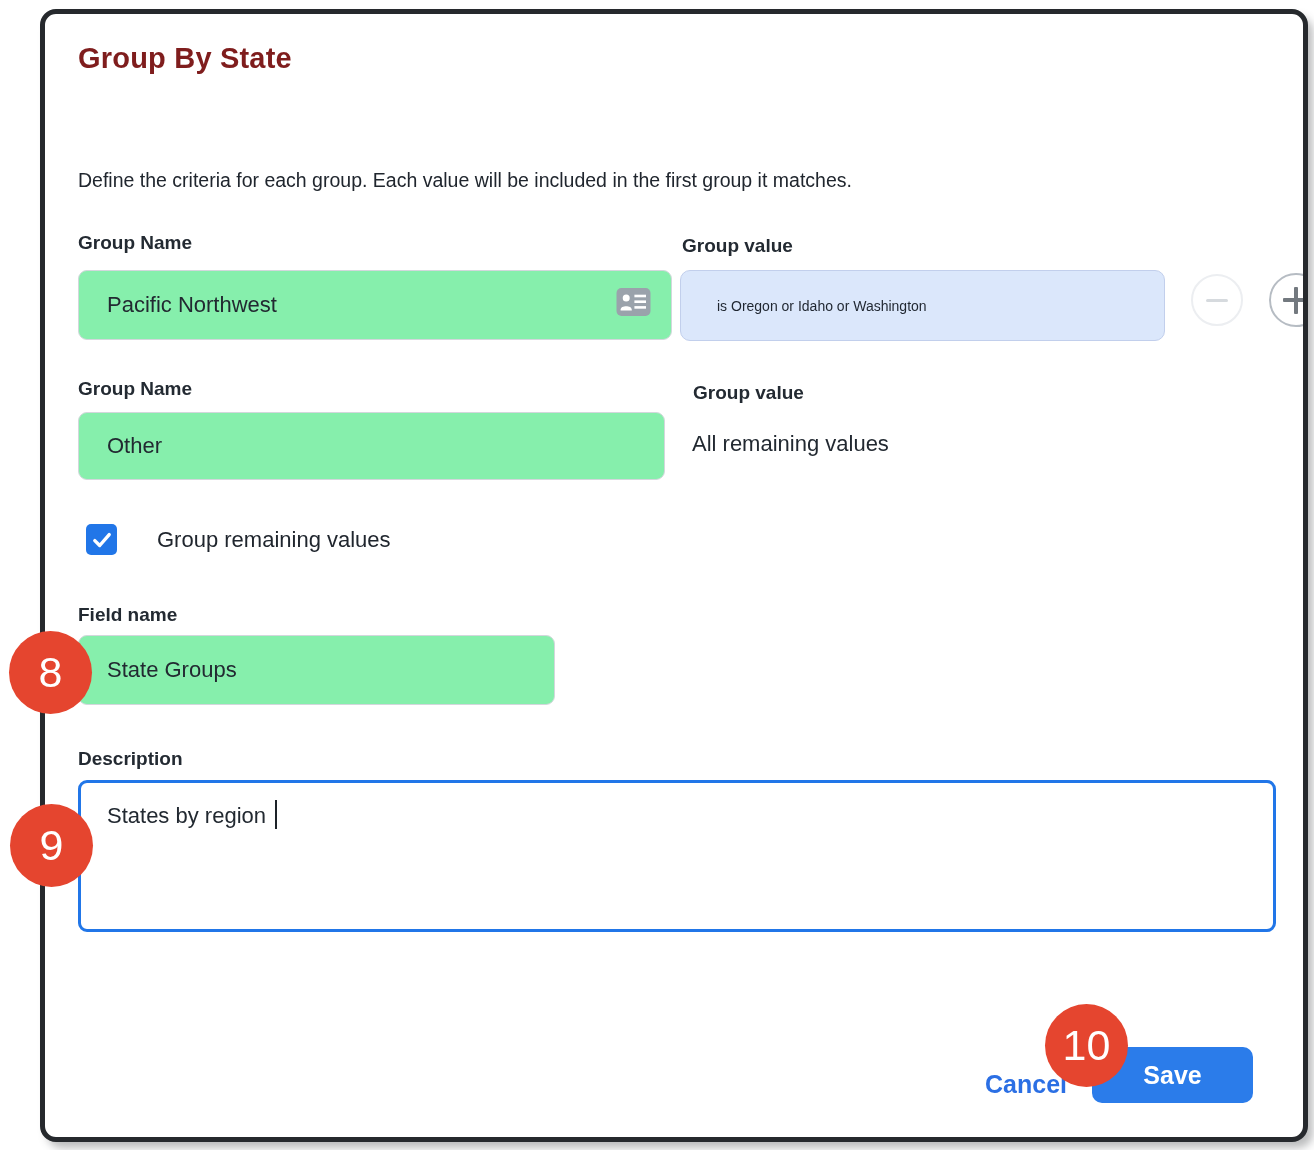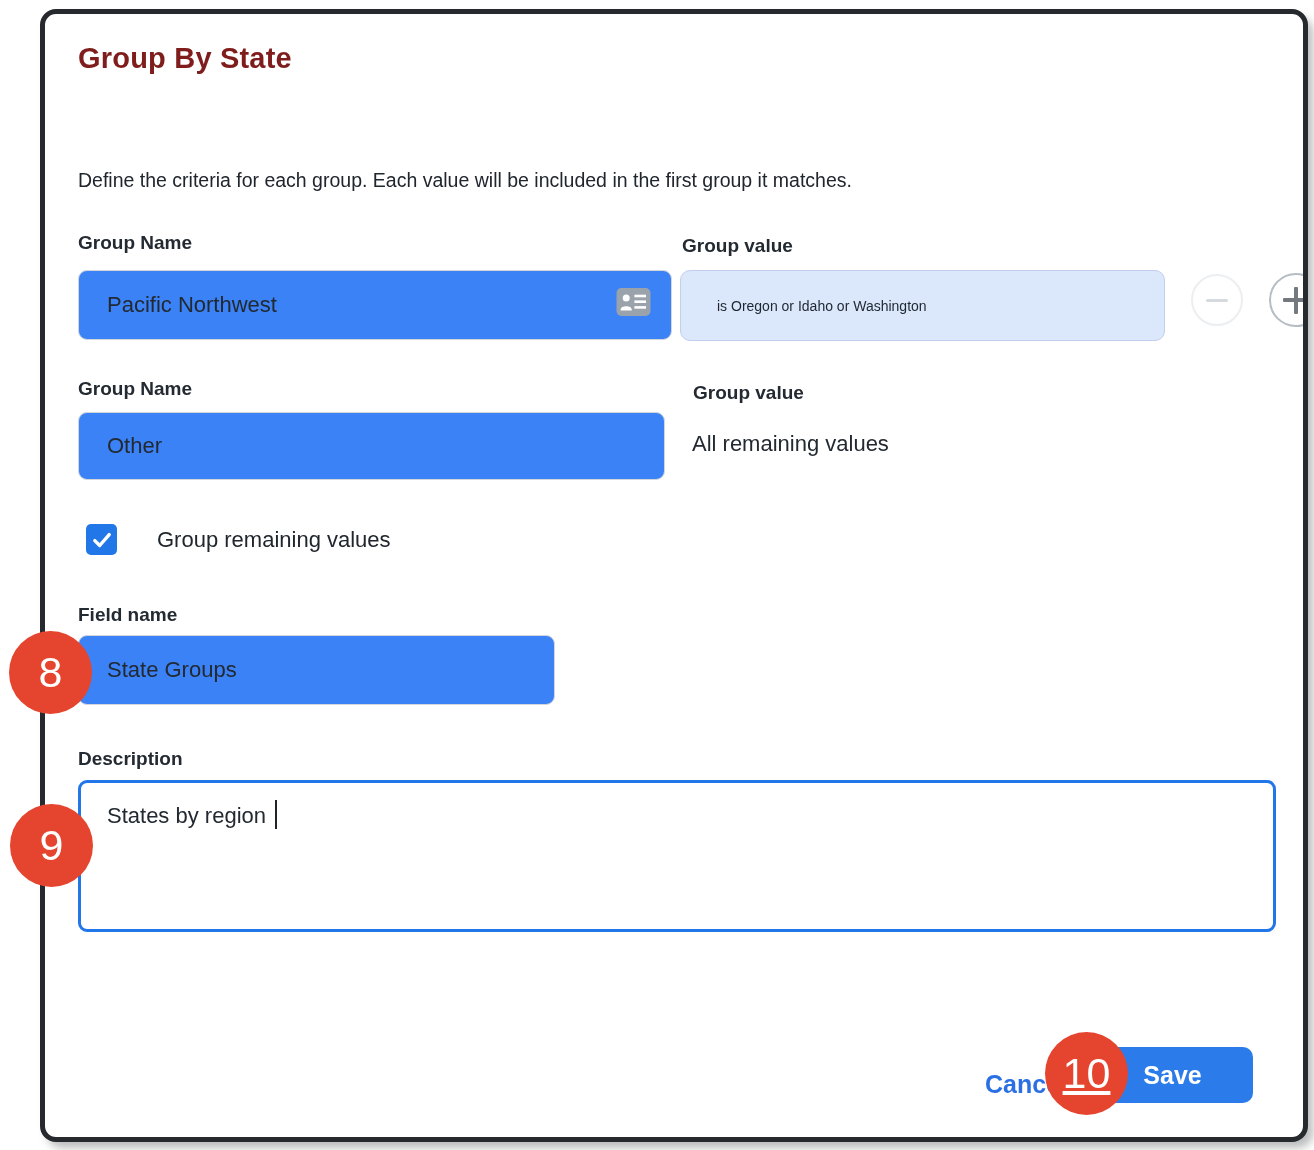--- a/index.html
+++ b/index.html
@@ -27,21 +27,21 @@
   .intro {
     position: absolute; left: 33px; top: 155px;
     font-size: 19.5px; color: #20262e;
   }
   .field-label {
     position: absolute;
     font-size: 19px; font-weight: 700; color: #232a32;
   }
   .text-box {
     position: absolute;
-    background: #3b82f6;
+    background: #86efac;
     border: 1.5px solid #d3d7dc;
     border-radius: 9px;
     display: flex; align-items: center;
     font-size: 22px; color: #222931;
     padding: 0 16px 0 28px;
   }
   .chip {
     position: absolute;
     background: #dbe7fb;
     border: 1px solid #c2cfec;
@@ -109,21 +109,21 @@
   }
   .step-badge {
     position: absolute; width: 83px; height: 83px;
     background: #e5452f; border-radius: 50%;
     display: flex; align-items: center; justify-content: center;
     font-size: 43px; font-weight: 500; color: #ffffff;
     z-index: 10;
   }
   .badge-8  { left: 9px;    top: 631px; }
   .badge-9  { left: 10px;   top: 804px; }
-  .badge-10 { left: 1045px; top: 1032px; text-decoration: underline; }
+  .badge-10 { left: 1045px; top: 1004px; }
 </style>
 </head>
 <body>
 
 <div class="dialog">
 
   <div class="dialog-title">Group By State</div>
 
   <div class="intro">Define the criteria for each group. Each value will be included in the first group it matches.</div>
 

